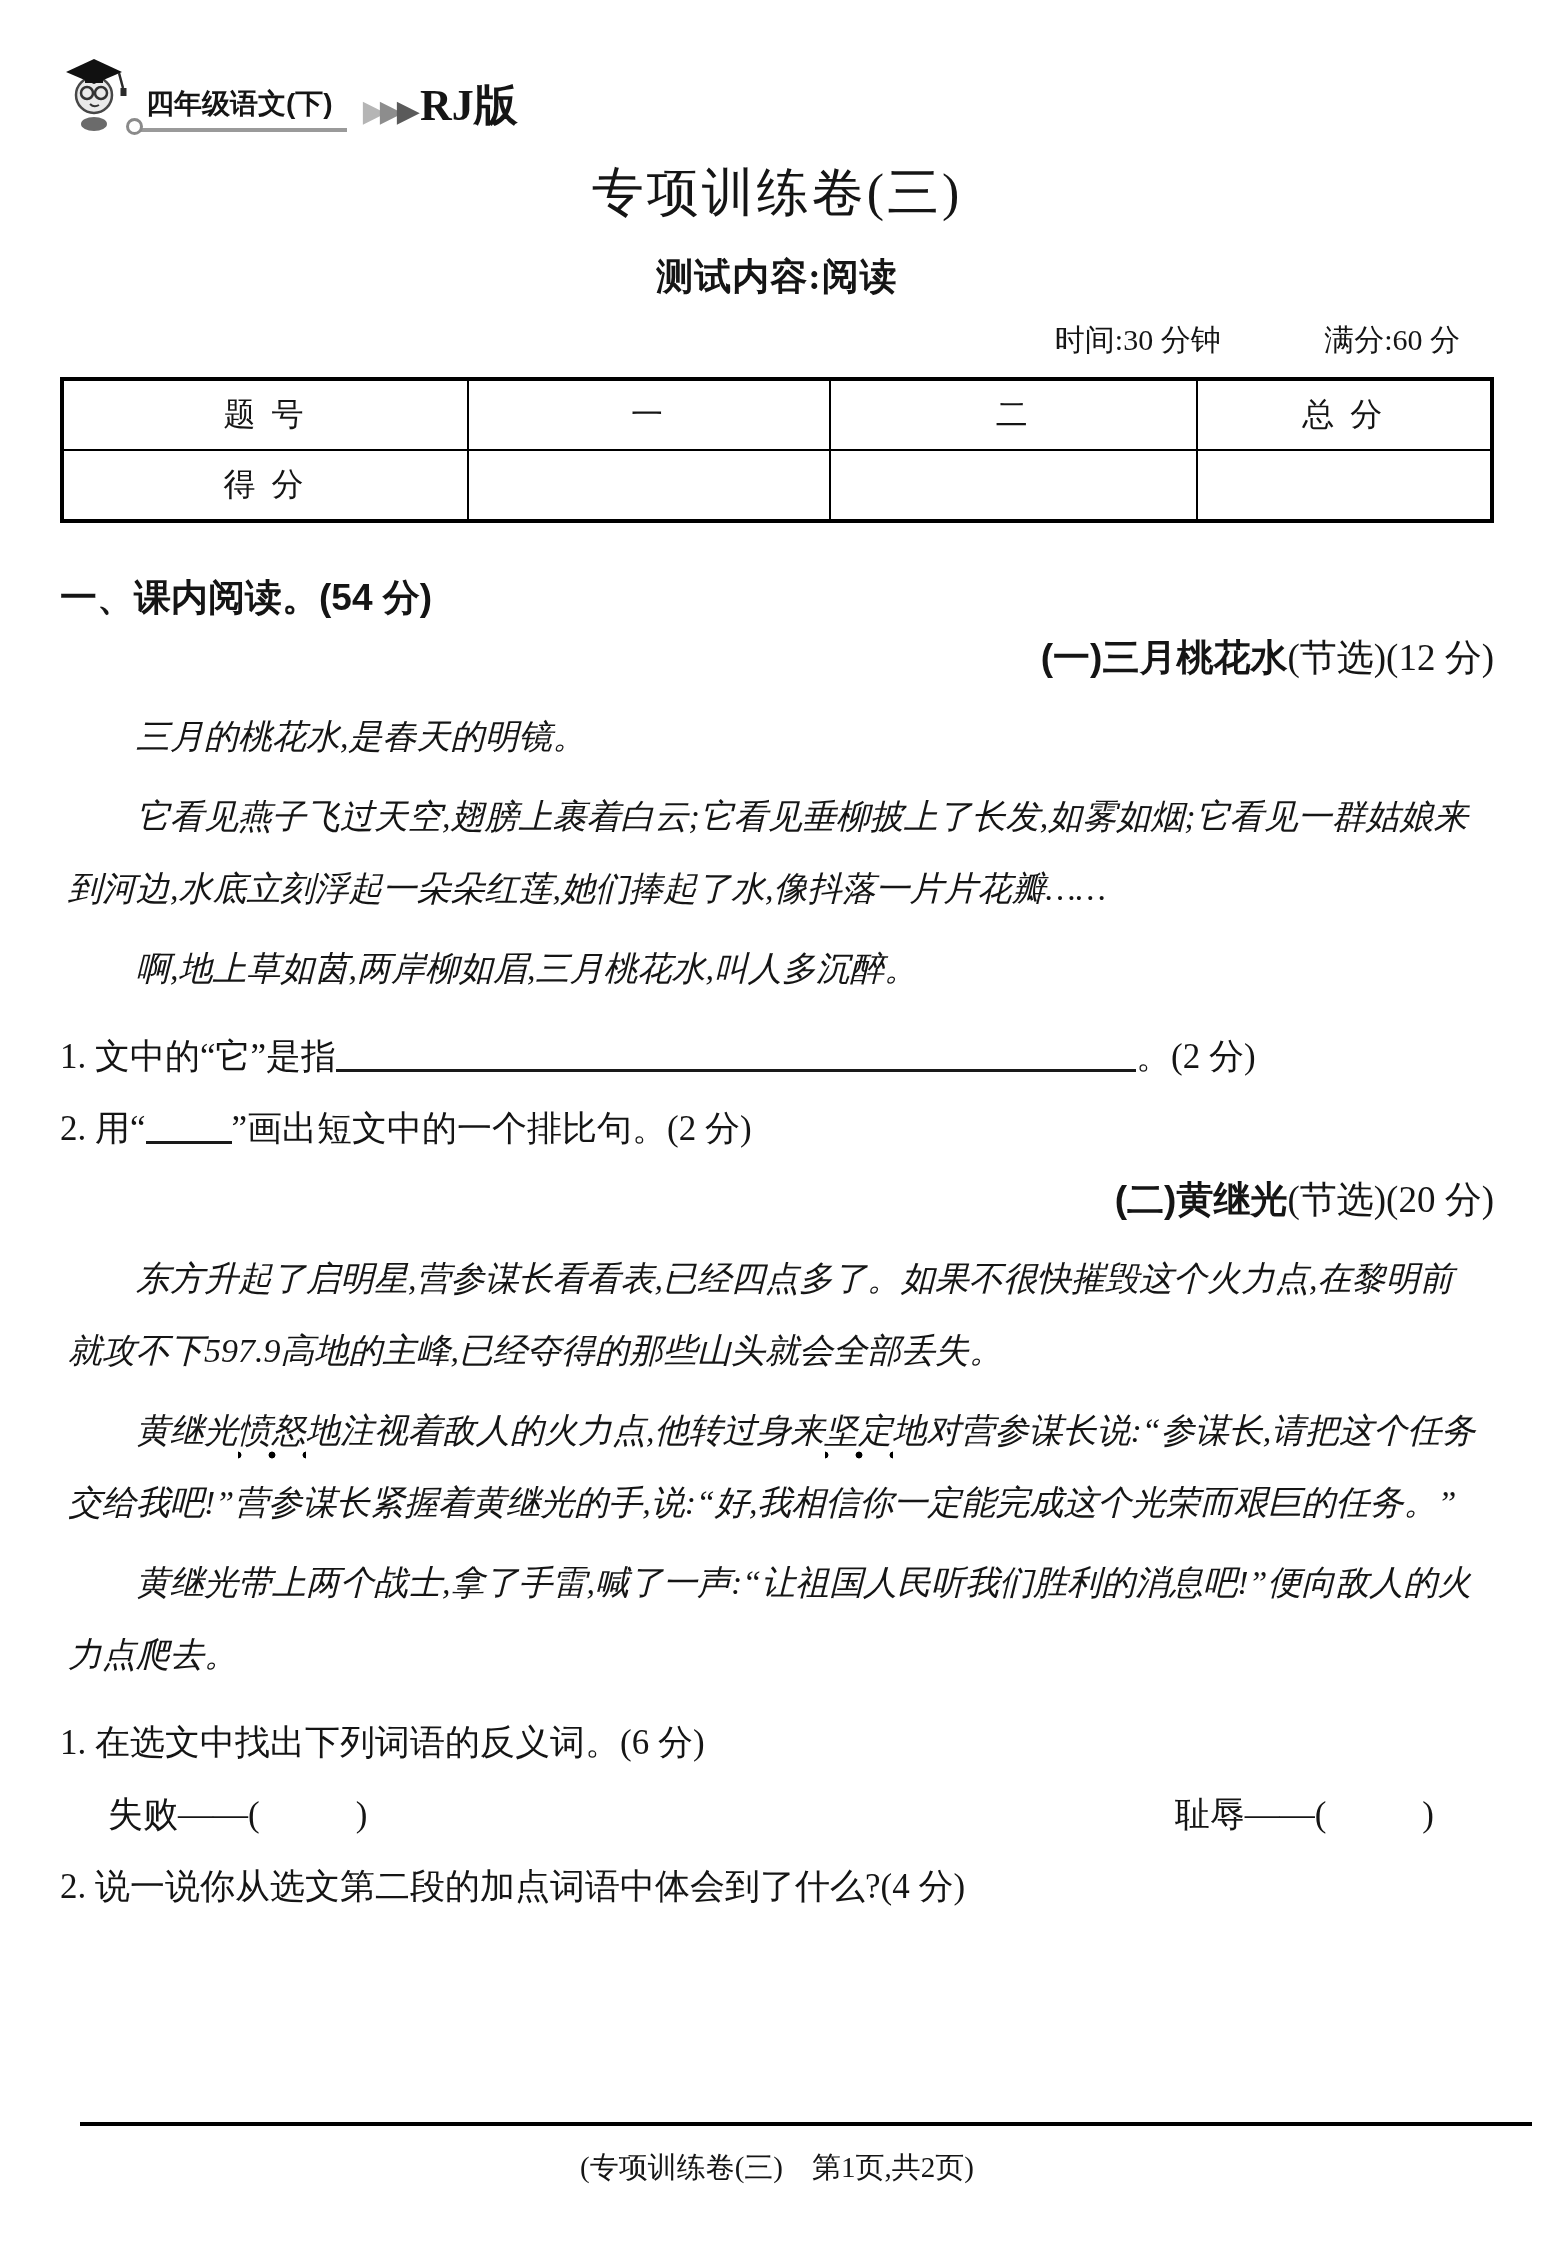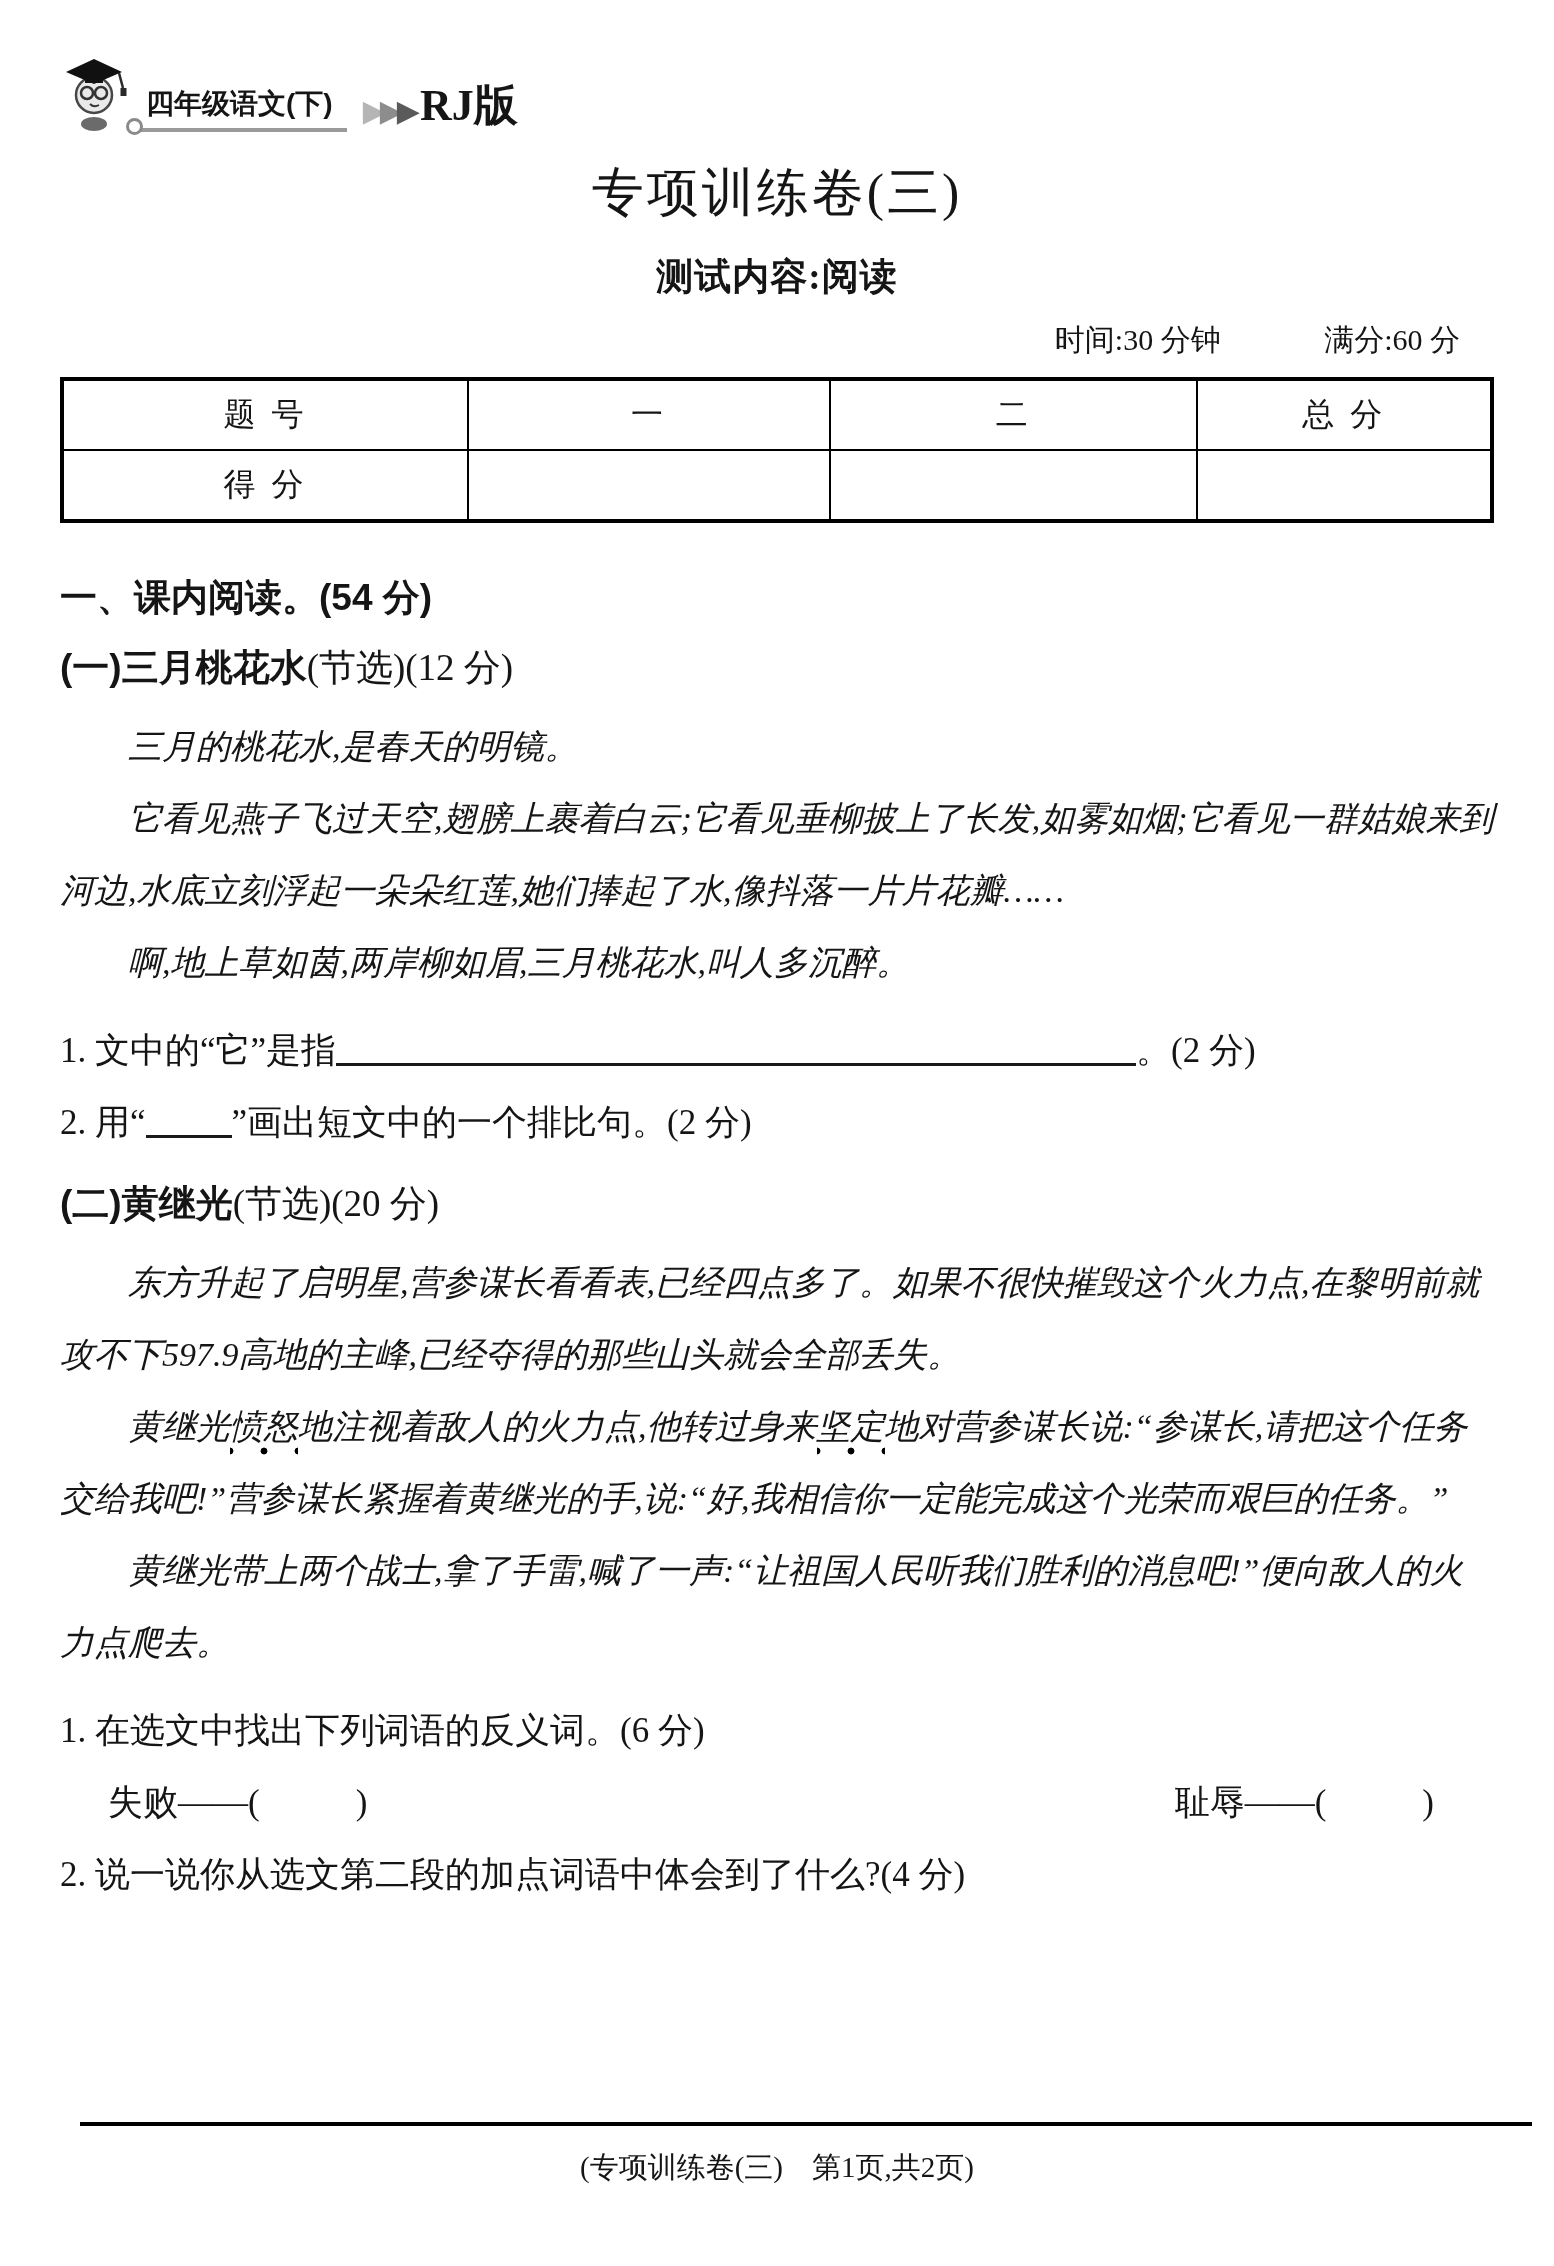--- a/index.html
+++ b/index.html
@@ -54,31 +54,31 @@
   table.score td{
     border:2px solid #000;height:66px;
     text-align:center;font-size:32px;letter-spacing:4px;
   }
   
   .sec-heading{
     font-family:"Liberation Sans","DejaVu Sans",sans-serif;
     font-weight:bold;font-size:37px;margin-top:50px;
   }
   .part-heading{
-    text-align:left;font-size:37px;margin-top:20px;
+    text-align:right;font-size:37px;margin-top:10px;
   }
   .part-heading .t-main{font-family:"Liberation Sans","DejaVu Sans",sans-serif;font-weight:bold;}
   .part-heading .t-note{font-weight:normal;}
   
   .passage{
     font-size:34px;line-height:72px;
     font-style:italic;            
     margin:0;
   }
-  .passage p{margin:0;text-indent:2em;}
+  .passage p{margin:8px;text-indent:2em;}
   .passage .first{margin-top:18px;}
   .em-dot{
     background-image:radial-gradient(circle,#000 3px,transparent 3.8px);
     background-size:1em 12px;
     background-repeat:repeat-x;
     background-position:center bottom;
     padding-bottom:12px;
   }
   
   .question{

